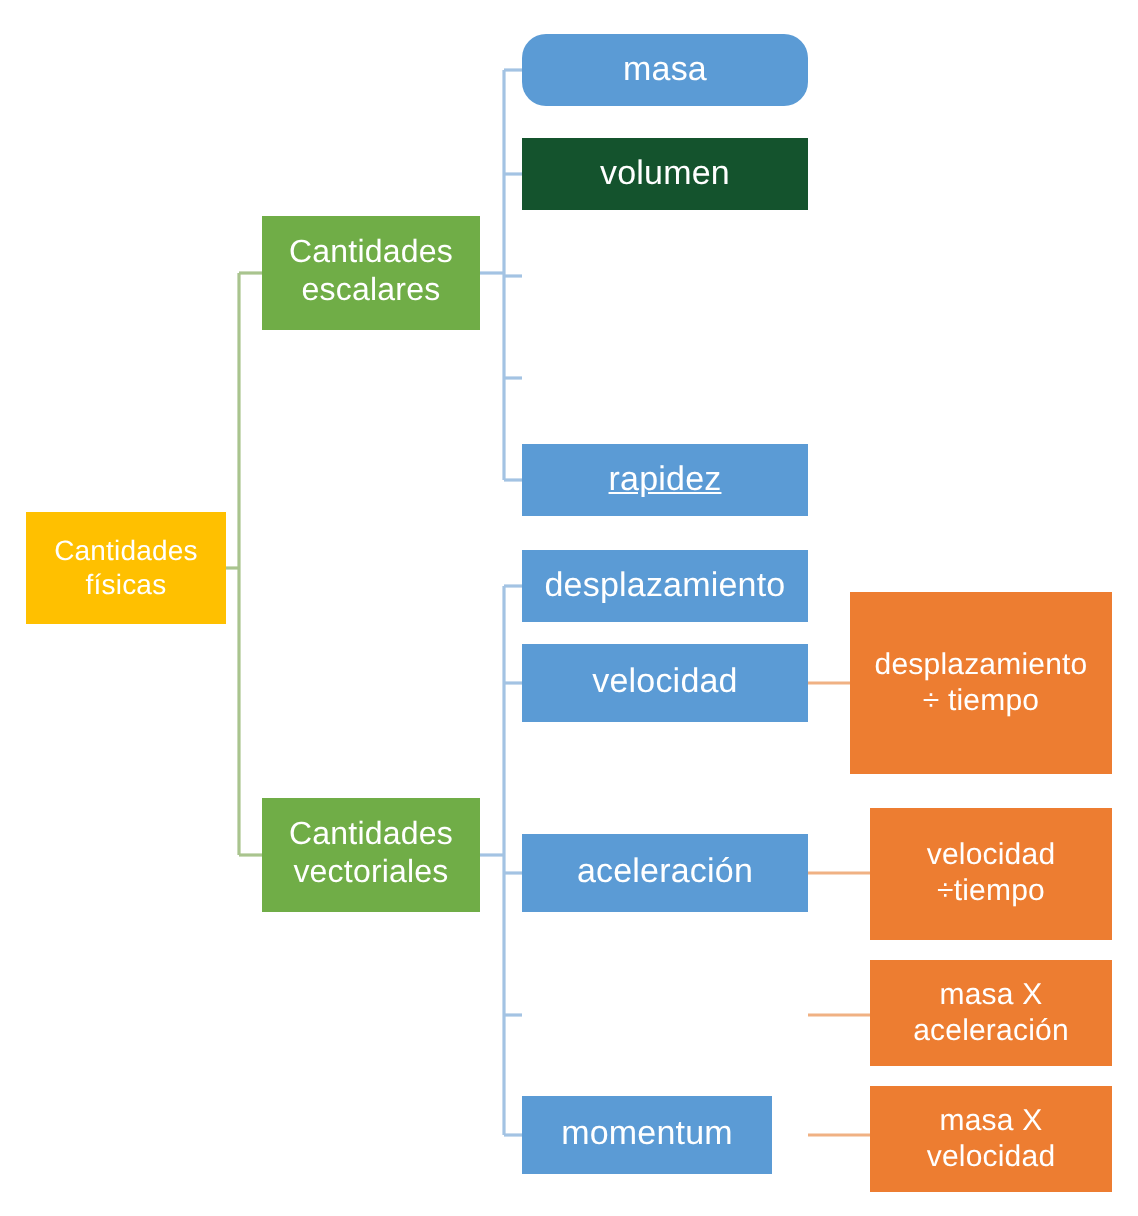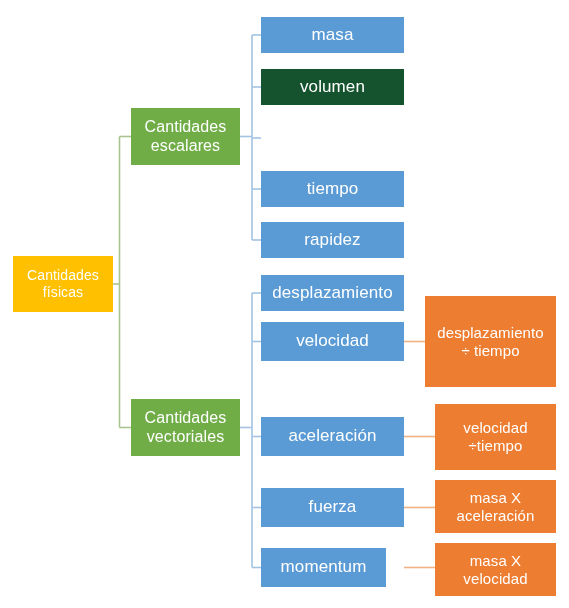--- a/index.html
+++ b/index.html
@@ -99,28 +99,26 @@
 
   <div class="node root" style="left: 13px; top: 256px; width: 100px; height: 56px; background: rgb(255, 192, 0);">Cantidades
 físicas</div>
 
   <div class="node cat" style="left: 131px; top: 108px; width: 109px; height: 57px; background: rgb(112, 173, 71);">Cantidades
 escalares</div>
 
   <div class="node cat" style="left: 131px; top: 399px; width: 109px; height: 57px; background: rgb(112, 173, 71);">Cantidades
 vectoriales</div>
 
-  <div class="node item" style="left: 261px; top: 17px; width: 143px; height: 36px; background: rgb(91, 155, 213);">masa</div>
+  <div class="node item" style="left: 261px; top: 17px; width: 143px; height: 36px; background: rgb(91, 155, 213); border-radius: 12px;">masa</div>
   <div class="node item" style="left: 261px; top: 69px; width: 143px; height: 36px; background: #14532d;">volumen</div>
-  <div class="node item" style="left: 261px; top: 171px; width: 143px; height: 36px; background: rgb(91, 155, 213);">tiempo</div>
-  <div class="node item" style="left: 261px; top: 222px; width: 143px; height: 36px; background: rgb(91, 155, 213);">rapidez</div>
+  <div class="node item" style="left: 261px; top: 222px; width: 143px; height: 36px; background: rgb(91, 155, 213); text-decoration: underline;">rapidez</div>
   <div class="node item" style="left: 261px; top: 275px; width: 143px; height: 36px; background: rgb(91, 155, 213);">desplazamiento</div>
   <div class="node item" style="left: 261px; top: 322px; width: 143px; height: 39px; background: rgb(91, 155, 213);">velocidad</div>
   <div class="node item" style="left: 261px; top: 417px; width: 143px; height: 39px; background: rgb(91, 155, 213);">aceleración</div>
-  <div class="node item" style="left: 261px; top: 488px; width: 143px; height: 39px; background: rgb(91, 155, 213);">fuerza</div>
   <div class="node item" style="left: 261px; top: 548px; width: 125px; height: 39px; background: rgb(91, 155, 213);">momentum</div>
 
   <div class="node formula" style="left: 425px; top: 296px; width: 131px; height: 91px; background: rgb(237, 125, 49);">desplazamiento
 ÷ tiempo</div>
   <div class="node formula" style="left: 435px; top: 404px; width: 121px; height: 66px; background: rgb(237, 125, 49);">velocidad
 ÷tiempo</div>
   <div class="node formula" style="left: 435px; top: 480px; width: 121px; height: 53px; background: rgb(237, 125, 49);">masa X
 aceleración</div>
   <div class="node formula" style="left: 435px; top: 543px; width: 121px; height: 53px; background: rgb(237, 125, 49);">masa X
 velocidad</div>

